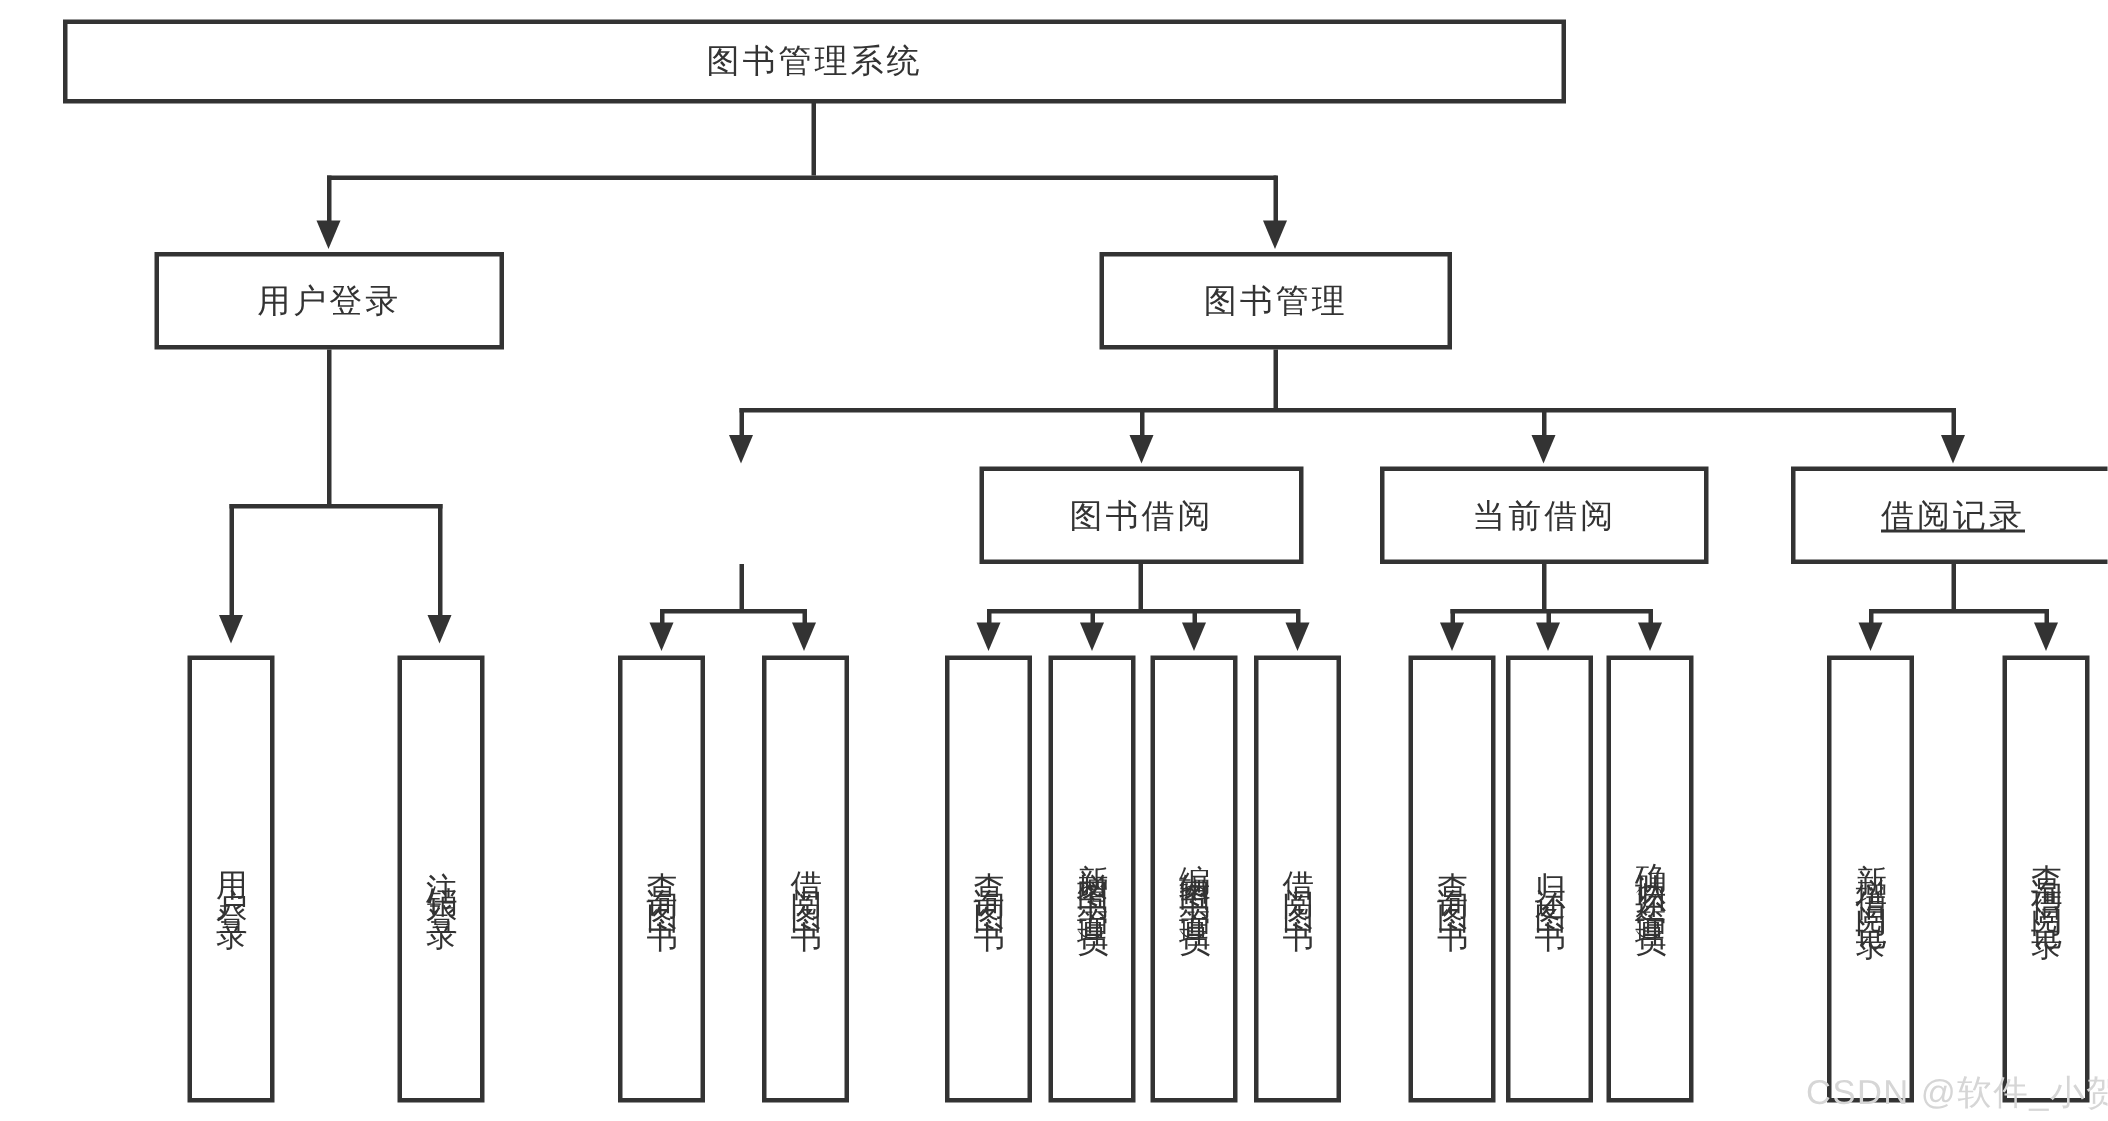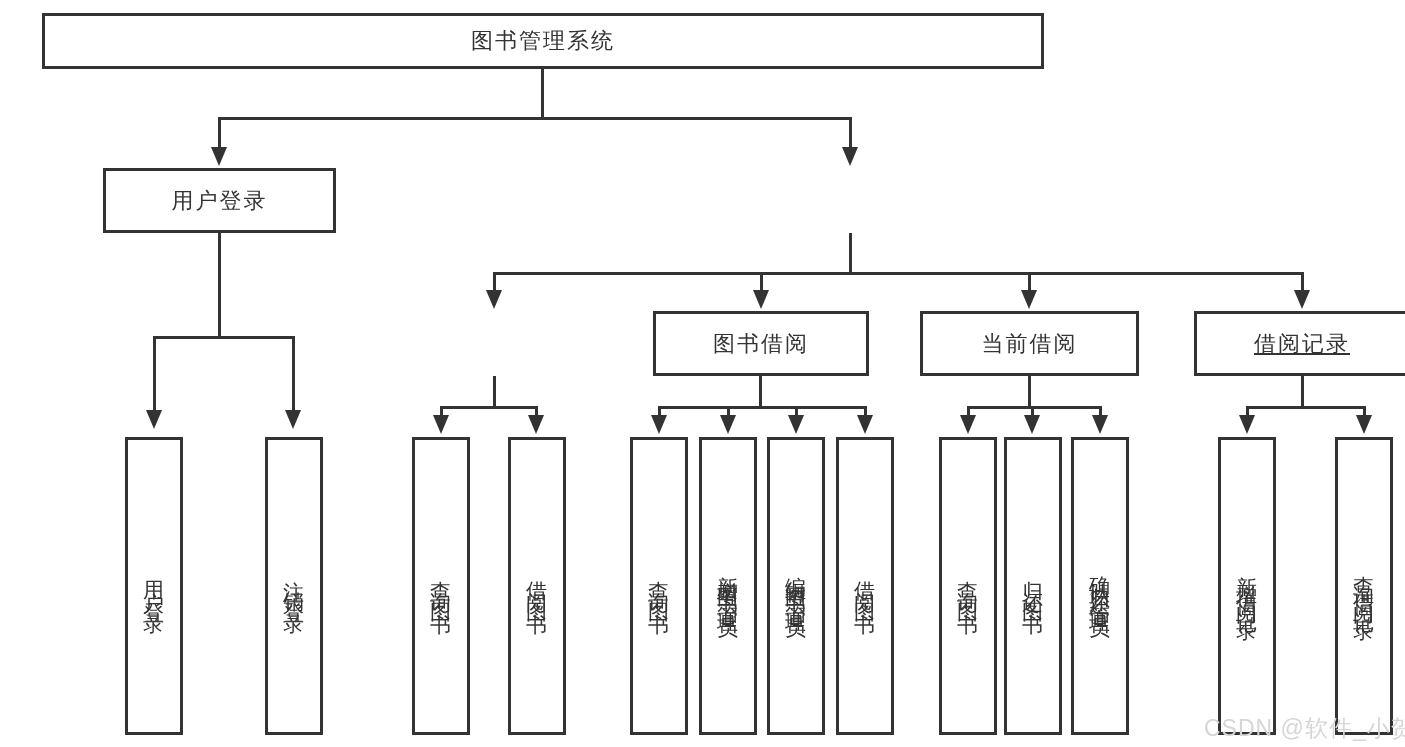--- a/index.html
+++ b/index.html
@@ -77,20 +77,23 @@
 
   <div class="vl" style="left:520px;top:68px;height:49px;"></div>
   <div class="hl" style="left:197px;top:117px;width:633px;"></div>
   <div class="vl" style="left:197px;top:117px;height:33px;"></div>
   <div class="arrow" style="left:190px;top:147px;"></div>
   <div class="vl" style="left:828px;top:117px;height:33px;"></div>
   <div class="arrow" style="left:821px;top:147px;"></div>
 
   <div class="box" style="left:82px;top:168px;width:233px;height:65px;">
     <span class="lbl">用户登录</span>
+  </div>
+  <div class="box" style="left:712px;top:168px;width:235px;height:65px;">
+    <span class="lbl">图书管理</span>
   </div>
 
   <div class="vl" style="left:197px;top:233px;height:103px;"></div>
   <div class="hl" style="left:132px;top:336px;width:142px;"></div>
   <div class="vl" style="left:132px;top:336px;height:76px;"></div>
   <div class="arrow" style="left:125px;top:410px;"></div>
   <div class="vl" style="left:271px;top:336px;height:76px;"></div>
   <div class="arrow" style="left:264px;top:410px;"></div>
 
   <div class="vl" style="left:828px;top:233px;height:39px;"></div>

